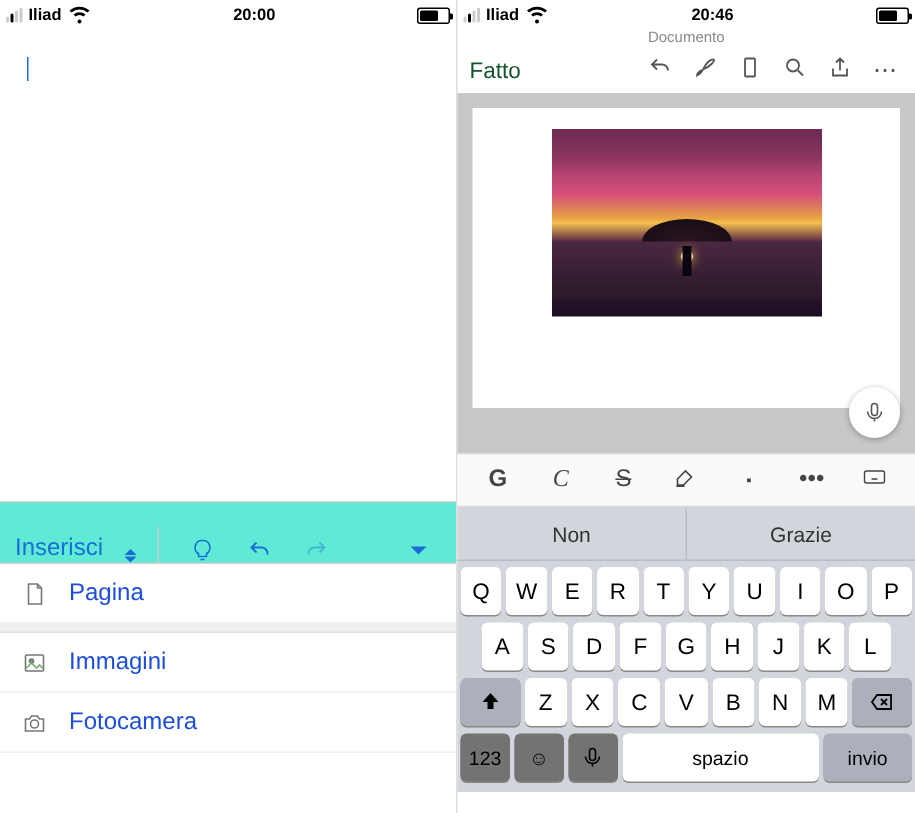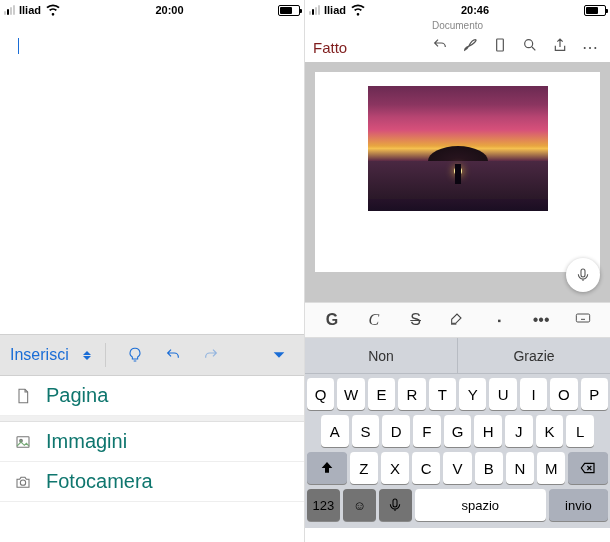--- a/index.html
+++ b/index.html
@@ -17,35 +17,35 @@
 .signal span:nth-child(2){height:6px}
 .signal span:nth-child(3){height:8px}
 .signal span:nth-child(4){height:10px}
 .battery{width:22px;height:11px;border:1px solid #000;border-radius:2px;position:relative}
 .battery::after{content:"";position:absolute;right:-3px;top:3px;width:2px;height:4px;background:#000;border-radius:0 1px 1px 0}
 .battery-fill{position:absolute;left:1px;top:1px;bottom:1px;width:60%;background:#000;border-radius:1px}
 .doc-area{background:#fff}
 .left .doc-area{height:314px;padding:18px}
 .cursor{width:1px;height:16px;background:#1a6dd6;animation:blink 1s infinite}
 @keyframes blink{50%{opacity:0}}
-.insert-toolbar{height:42px;background:#e5e5e5;border-top:1px solid #d0d0d0;border-bottom:1px solid #d0d0d0;display:flex;align-items:center;padding:0 10px;gap:8px}
+.insert-toolbar{height:42px;background:#5eead4;border-top:1px solid #d0d0d0;border-bottom:1px solid #d0d0d0;display:flex;align-items:flex-end;padding:0 10px;gap:8px}
 .insert-label{color:#1a6dd6;font-size:16px;flex:0 0 auto}
 .updown{display:flex;flex-direction:column;gap:1px;margin-left:6px}
 .updown span{width:0;height:0;border-left:4px solid transparent;border-right:4px solid transparent}
 .updown .up{border-bottom:4px solid #1a6dd6}
 .updown .dn{border-top:4px solid #1a6dd6}
 .toolbar-spacer{flex:1}
 .tb-icon{width:30px;display:flex;justify-content:center;color:#1a6dd6}
 .menu-list{background:#fff}
-.menu-item{height:40px;display:flex;align-items:center;padding:0 14px;border-bottom:1px solid #eee;font-size:20px;color:#0f766e;gap:14px}
+.menu-item{height:40px;display:flex;align-items:center;padding:0 14px;border-bottom:1px solid #eee;font-size:16px;color:#1d4ed8;gap:14px}
 .menu-item .icon{width:18px;display:flex;justify-content:center;color:#777}
 .sep{height:6px;background:#f0f0f0;border-bottom:1px solid #e0e0e0}
 .docname{text-align:center;font-size:10px;color:#888;height:12px}
 .r-toolbar{height:30px;display:flex;align-items:center;padding:0 8px;gap:6px}
-.r-toolbar .done{color:#7f1d1d;font-size:15px;font-weight:500}
+.r-toolbar .done{color:#14532d;font-size:15px;font-weight:500}
 .r-toolbar .sp{flex:1}
 .r-toolbar .ic{color:#555;width:24px;text-align:center}
 .r-doc-wrap{background:#c8c8c8;height:240px;padding:10px;position:relative}
 .r-doc{background:#fff;height:200px;padding:14px}
 .photo{width:180px;height:125px;margin:0 auto;background:linear-gradient(180deg,#6b2a52 0%,#8b3560 15%,#b84572 25%,#d6507a 35%,#e8a640 48%,#f5c050 50%,#5a2845 60%,#3a1a35 75%,#1a0e22 100%);position:relative;overflow:hidden}
 .photo::before{content:"";position:absolute;left:50%;top:48%;width:60px;height:30px;background:radial-gradient(ellipse at center,#2a1520 0%,#1a0e15 70%);border-radius:50% 50% 20% 20%;transform:translateX(-50%)}
 .photo::after{content:"";position:absolute;left:50%;top:62%;width:6px;height:20px;background:#0a0510;transform:translateX(-50%)}
 .sun{position:absolute;left:50%;top:65%;width:8px;height:8px;background:#fff0a0;border-radius:50%;transform:translateX(-50%);box-shadow:0 0 8px #ffcc40}
 .horizon{position:absolute;left:0;right:0;top:60%;height:30%;background:linear-gradient(180deg,#4a2842 0%,#2a1828 100%)}
 .mic-float{position:absolute;right:10px;bottom:10px;width:34px;height:34px;background:#fff;border-radius:50%;box-shadow:0 1px 4px rgba(0,0,0,.3);display:flex;align-items:center;justify-content:center;color:#555}

